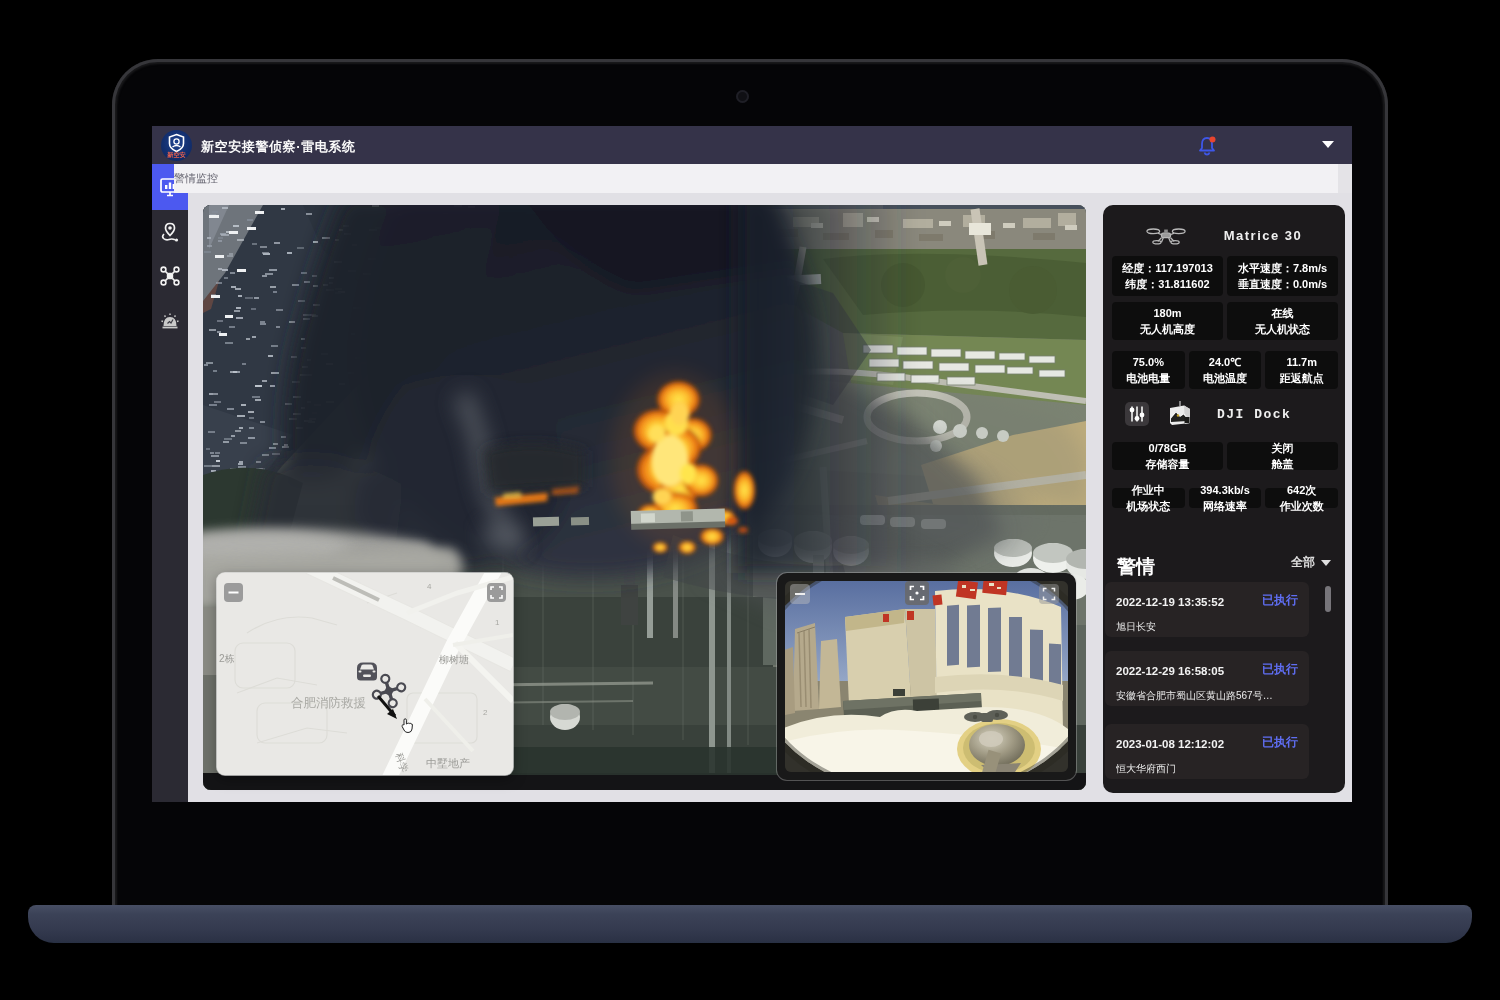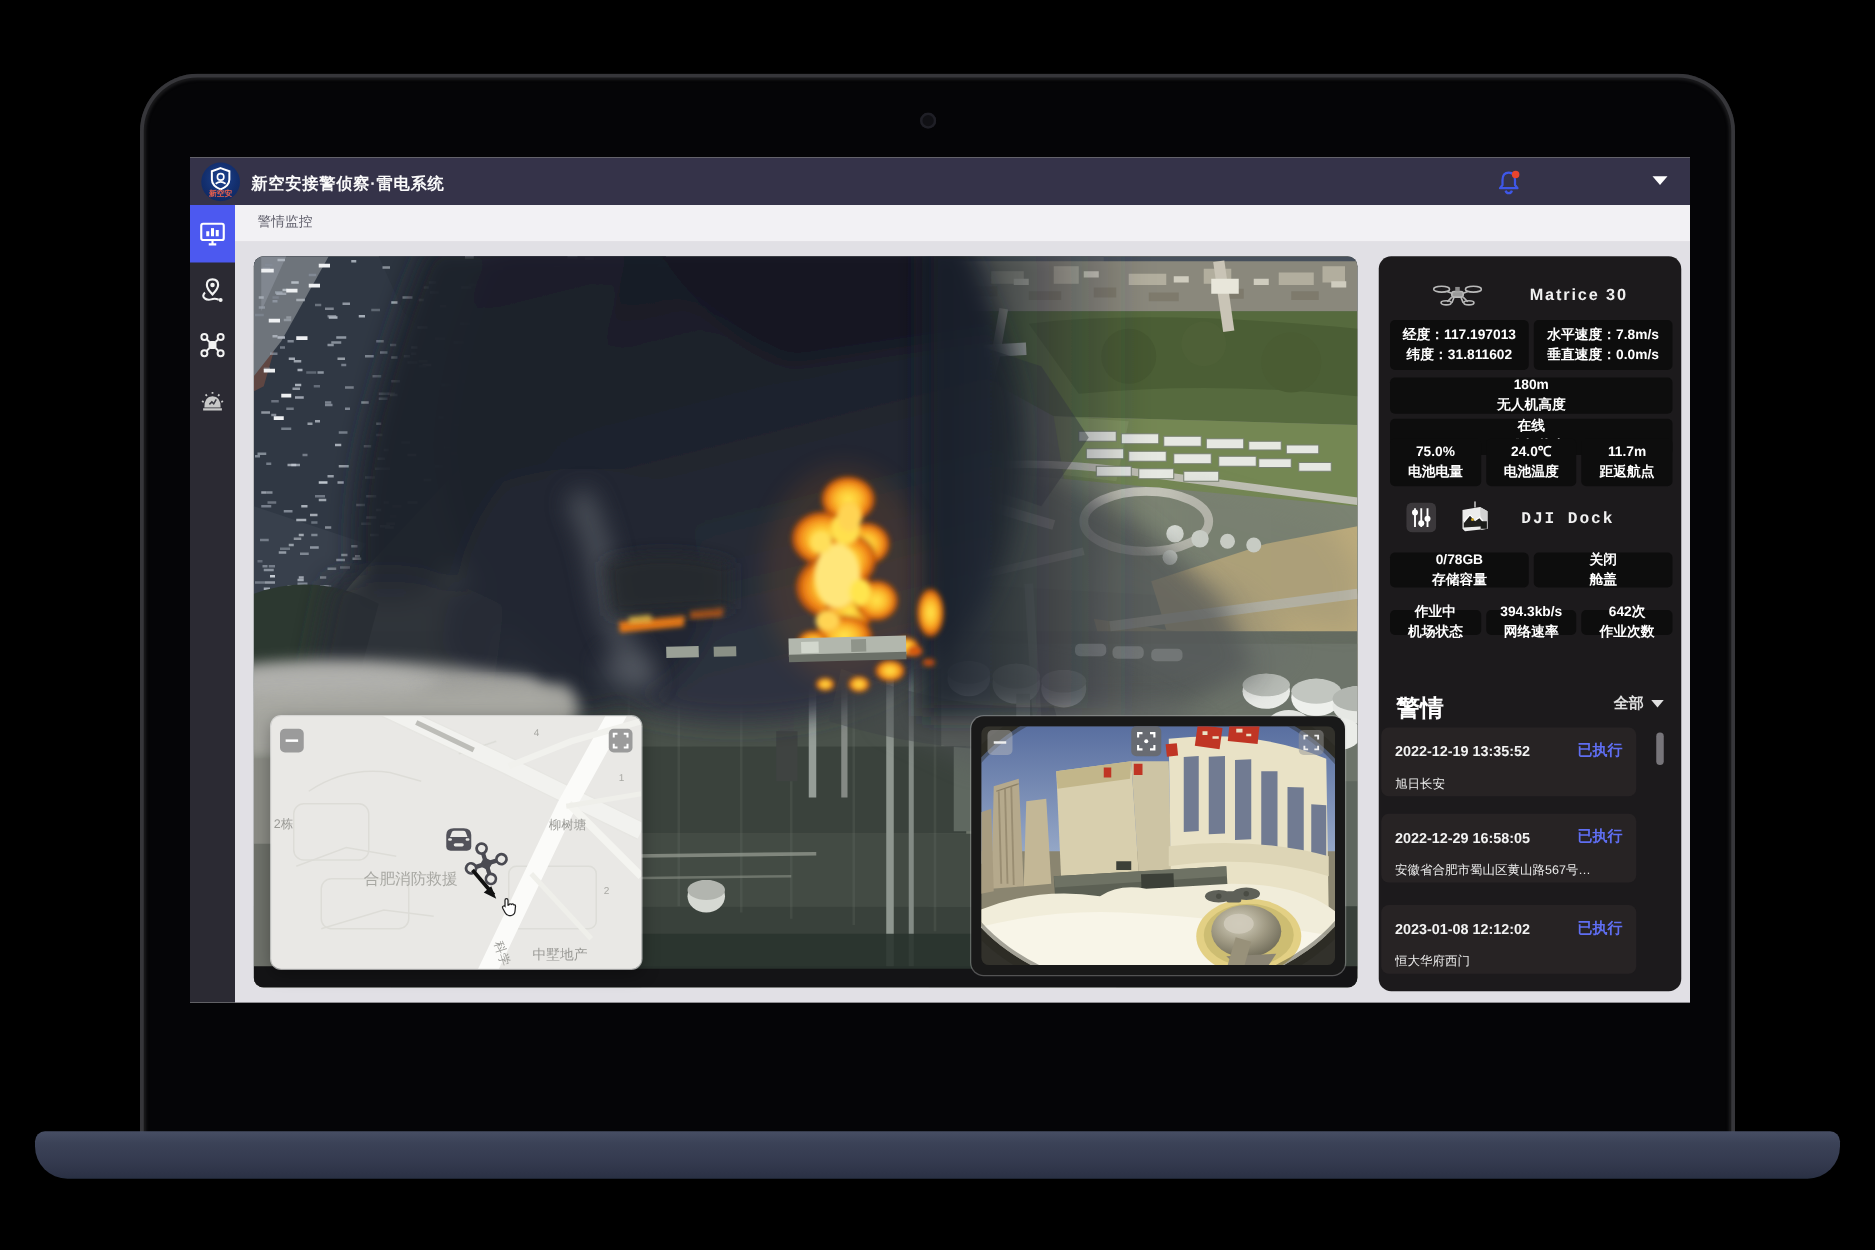--- a/index.html
+++ b/index.html
@@ -28,22 +28,22 @@
   border-left:6px solid transparent; border-right:6px solid transparent; border-top:7px solid #fff; }
 
 
 #sidebar { position:absolute; left:0; top:38px; width:36px; height:638px; background:#2b2a33; }
 .sbitem { position:absolute; left:0; width:36px; height:44px; }
 .sbitem svg { position:absolute; left:7px; top:11px; }
 #sb0 { top:0; height:46px; background:#4c59f0; }
 #sb0 svg { top:12px; }
 
 
-#subheader { position:absolute; left:36px; top:38px; width:1164px; height:29px; background:#f2f1f4;
-  color:#63626e; font-size:11px; line-height:29px; padding-left:18px; }
+#subheader { position:absolute; left:22px; top:38px; width:1164px; height:29px; background:#f2f1f4;
+  color:#63626e; font-size:11px; line-height:29px; }
 #content { position:absolute; left:36px; top:67px; width:1164px; height:609px; background:#e1e0e5; }
 
 
 #photo { position:absolute; left:15px; top:12px; width:883px; height:585px; border-radius:8px;
   overflow:hidden; background:#555; }
 
 
 #rpanel { position:absolute; left:915px; top:12px; width:242px; height:588px;
   background:#1c1a1c; border-radius:10px; color:#fff; }
 .statrow { position:absolute; left:9px; width:226px; display:flex; gap:4px; }
@@ -854,21 +854,21 @@
       <div class="statrow" style="top:51px; height:40px;">
         <div class="statbox">
             <div>经度：117.197013</div>
             <div>纬度：31.811602</div>
           </div>
         <div class="statbox">
             <div>水平速度：7.8m/s</div>
             <div>垂直速度：0.0m/s</div>
           </div>
       </div>
-      <div class="statrow" style="top:97px; height:38px;flex-direction:column;">
+      <div class="statrow" style="top:97px; height:38px;">
         <div class="statbox">
             <div>180m</div>
             <div>无人机高度</div>
           </div>
         <div class="statbox">
             <div>在线</div>
             <div>无人机状态</div>
           </div>
       </div>
       <div class="statrow" style="top:146px; height:38px;">

